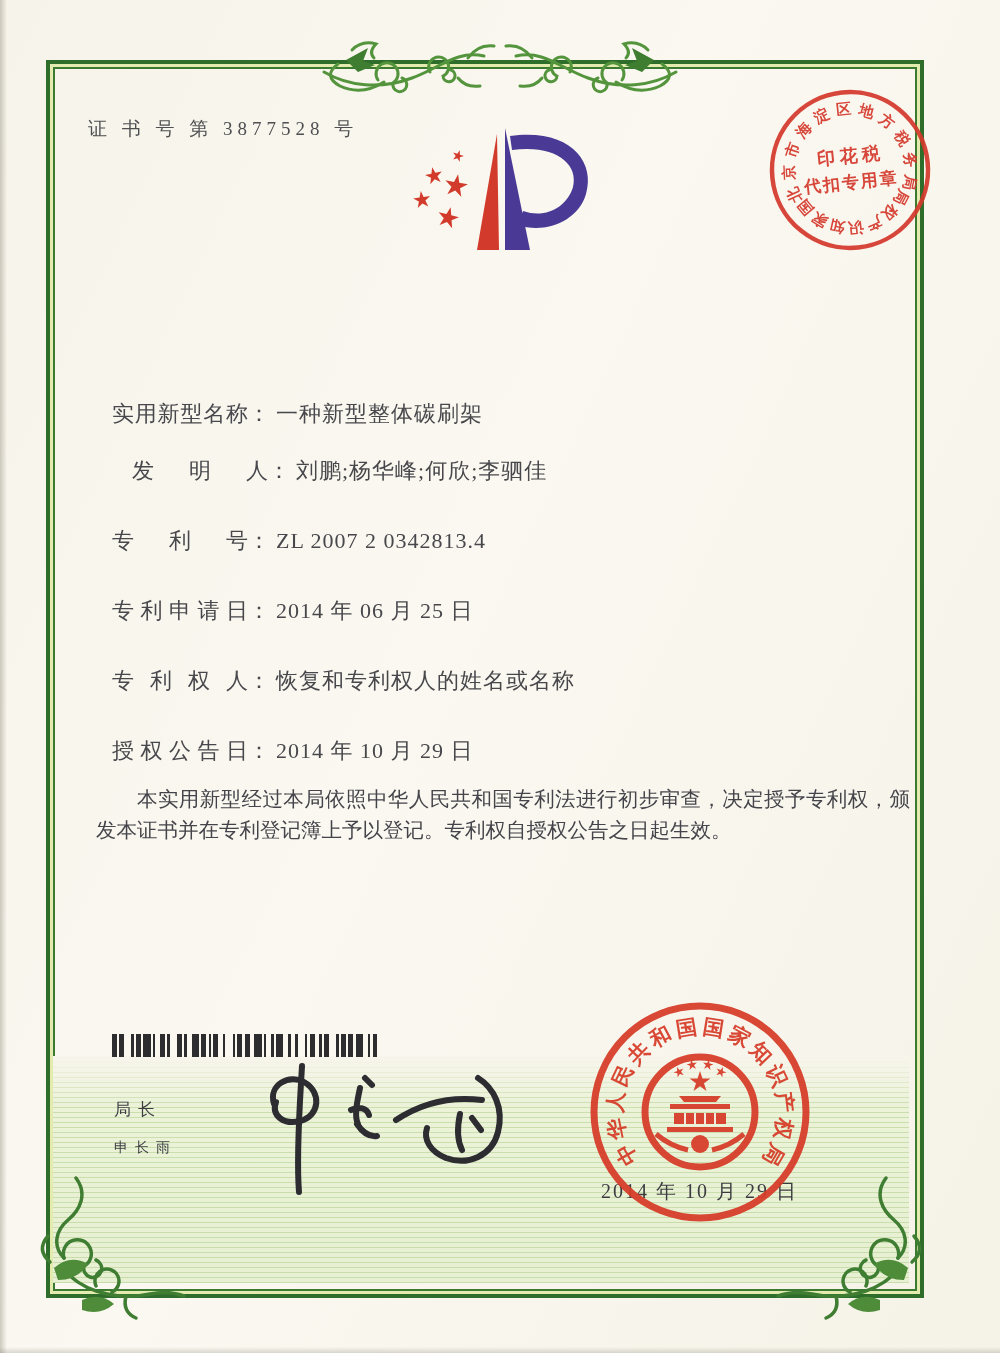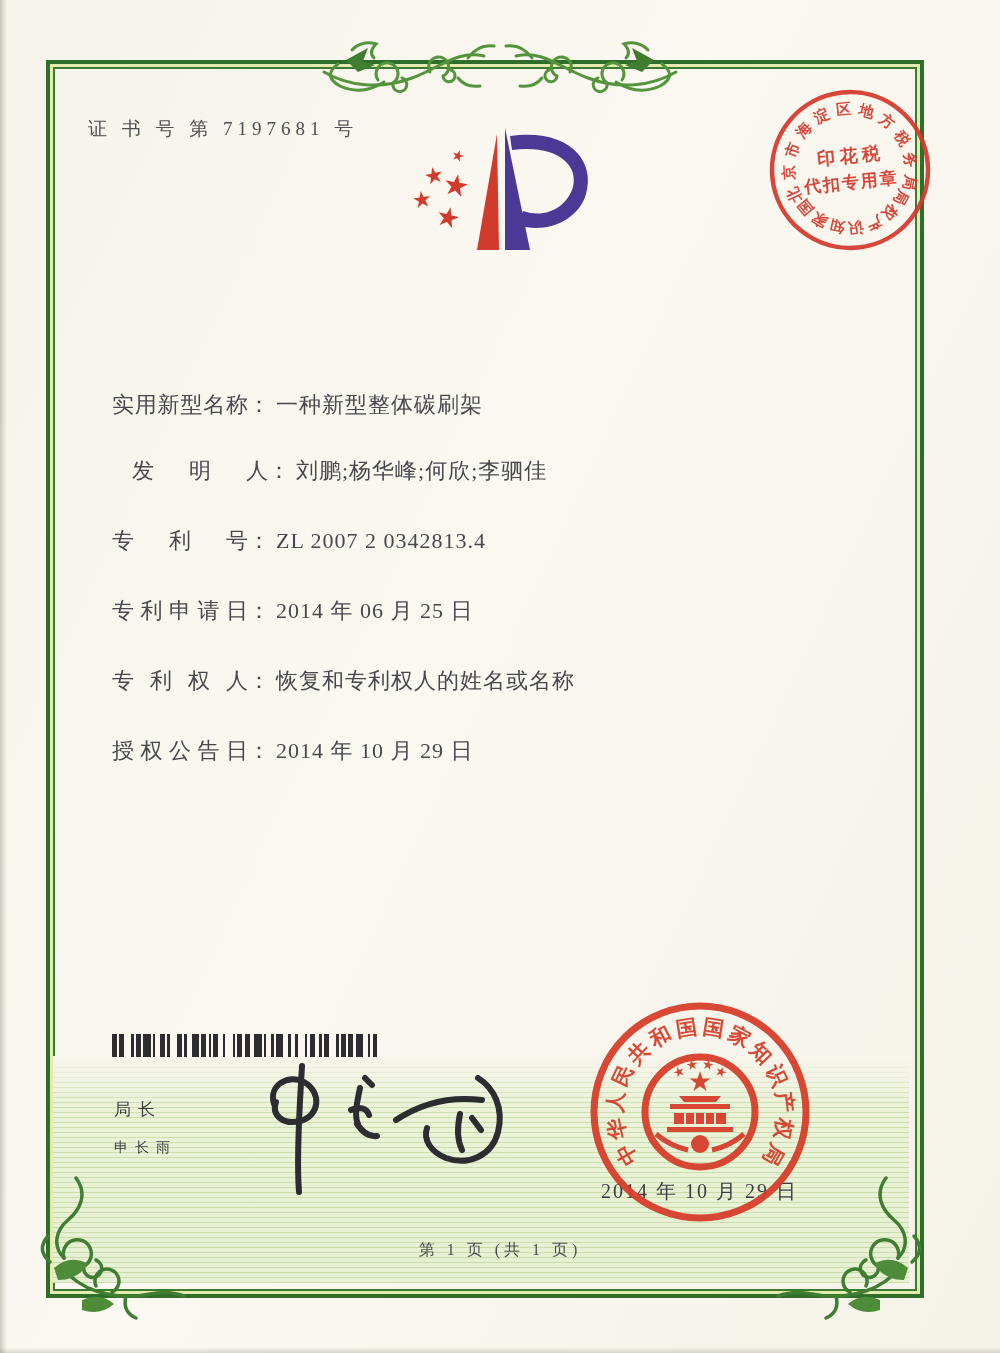--- a/index.html
+++ b/index.html
@@ -117,21 +117,21 @@
         <path d="M40,100 C60,118 92,124 120,118 q18,-4 34,2"></path>
         <path d="M66,110 a12,12 0 1 1 16,6"></path>
         <path d="M18,60 q-12,14 2,26"></path>
         <path d="M96,120 q-4,16 10,22"></path>
       </g>
       <path d="M24,92 q16,-14 34,-4 q-10,16 -30,16 z" fill="#4e8c3a"></path>
       <path d="M52,124 q18,-8 32,4 q-14,12 -32,6 z" fill="#4e8c3a"></path>
     </g>
   </svg>
 
-  <div class="certno">证 书 号 第 7197681 号</div>
+  <div class="certno">证 书 号 第 3877528 号</div>
 
   <svg class="svg-abs" style="left:758px;top:78px;" width="184" height="184" viewBox="0 0 184 184">
     <g transform="translate(92,92) rotate(-6)" opacity="0.92">
       <circle r="78" fill="none" stroke="#d5382b" stroke-width="4.5"></circle>
       <g>
           <text transform="translate(-58.0 18.9) rotate(252.0)" text-anchor="middle" dominant-baseline="central" font-size="15" font-weight="bold" fill="#d5382b">北</text>
           <text transform="translate(-60.9 -3.8) rotate(273.6)" text-anchor="middle" dominant-baseline="central" font-size="15" font-weight="bold" fill="#d5382b">京</text>
           <text transform="translate(-55.2 -26.0) rotate(295.2)" text-anchor="middle" dominant-baseline="central" font-size="15" font-weight="bold" fill="#d5382b">市</text>
           <text transform="translate(-41.8 -44.5) rotate(316.8)" text-anchor="middle" dominant-baseline="central" font-size="15" font-weight="bold" fill="#d5382b">海</text>
           <text transform="translate(-22.5 -56.7) rotate(338.4)" text-anchor="middle" dominant-baseline="central" font-size="15" font-weight="bold" fill="#d5382b">淀</text>
@@ -164,41 +164,42 @@
       <use href="#star" transform="translate(80,36) rotate(18) scale(6)"></use>
       <use href="#star" transform="translate(56,56) rotate(-12) scale(9)"></use>
       <use href="#star" transform="translate(78,66) rotate(10) scale(12)"></use>
       <use href="#star" transform="translate(44,80) rotate(-8) scale(9)"></use>
       <use href="#star" transform="translate(70,98) rotate(14) scale(11)"></use>
     </g>
   </svg>
 
 
   <div class="fields">
-    <div class="frow" style="top:4px;">
+    <div class="frow" style="top:13px;">
       <span class="flabel">实用新型名称</span><span class="fcolon">：</span><span class="fvalue">一种新型整体碳刷架</span>
     </div>
     <div class="frow" style="top:70px;margin-left:20px;">
       <span class="flabel">发明人</span><span class="fcolon">：</span><span class="fvalue">刘鹏;杨华峰;何欣;李驷佳</span>
     </div>
     <div class="frow" style="top:140px;">
       <span class="flabel">专利号</span><span class="fcolon">：</span><span class="fvalue">ZL 2007 2 0342813.4</span>
     </div>
     <div class="frow" style="top:210px;">
       <span class="flabel">专利申请日</span><span class="fcolon">：</span><span class="fvalue">2014 年 06 月 25 日</span>
     </div>
     <div class="frow" style="top:280px;">
       <span class="flabel">专利权人</span><span class="fcolon">：</span><span class="fvalue">恢复和专利权人的姓名或名称</span>
     </div>
     <div class="frow" style="top:350px;">
       <span class="flabel">授权公告日</span><span class="fcolon">：</span><span class="fvalue">2014 年 10 月 29 日</span>
     </div>
   </div>
 
   <div class="paras">
+    <p>本实用新型经过本局依照中华人民共和国专利法进行初步审查，决定授予专利权，颁发本证书并在专利登记簿上予以登记。专利权自授权公告之日起生效。</p>
   </div>
 
   <div class="barcode" id="barcode">
       <div style="width: 4.83636px; background: rgb(45, 45, 47);"></div>
       <div style="width: 2.41818px; background: transparent;"></div>
       <div style="width: 4.83636px; background: rgb(45, 45, 47);"></div>
       <div style="width: 7.25455px; background: transparent;"></div>
       <div style="width: 2.41818px; background: rgb(45, 45, 47);"></div>
       <div style="width: 2.41818px; background: transparent;"></div>
       <div style="width: 4.83636px; background: rgb(45, 45, 47);"></div>
@@ -316,14 +317,13 @@
           <line x1="5" y1="1" x2="5" y2="12"></line>
           <line x1="15" y1="1" x2="15" y2="12"></line>
         </g>
         <rect x="-33" y="15" width="66" height="5"></rect>
         <circle cx="0" cy="32" r="9"></circle>
         <path d="M-44,22 Q-30,34 -12,38 M44,22 Q30,34 12,38" stroke="#d63b27" stroke-width="5" fill="none"></path>
       </g>
     </g>
   </svg>
 
-  <div class="footer">第 1 页 (共 1 页)</div>
 </div>
 
 </body></html>

